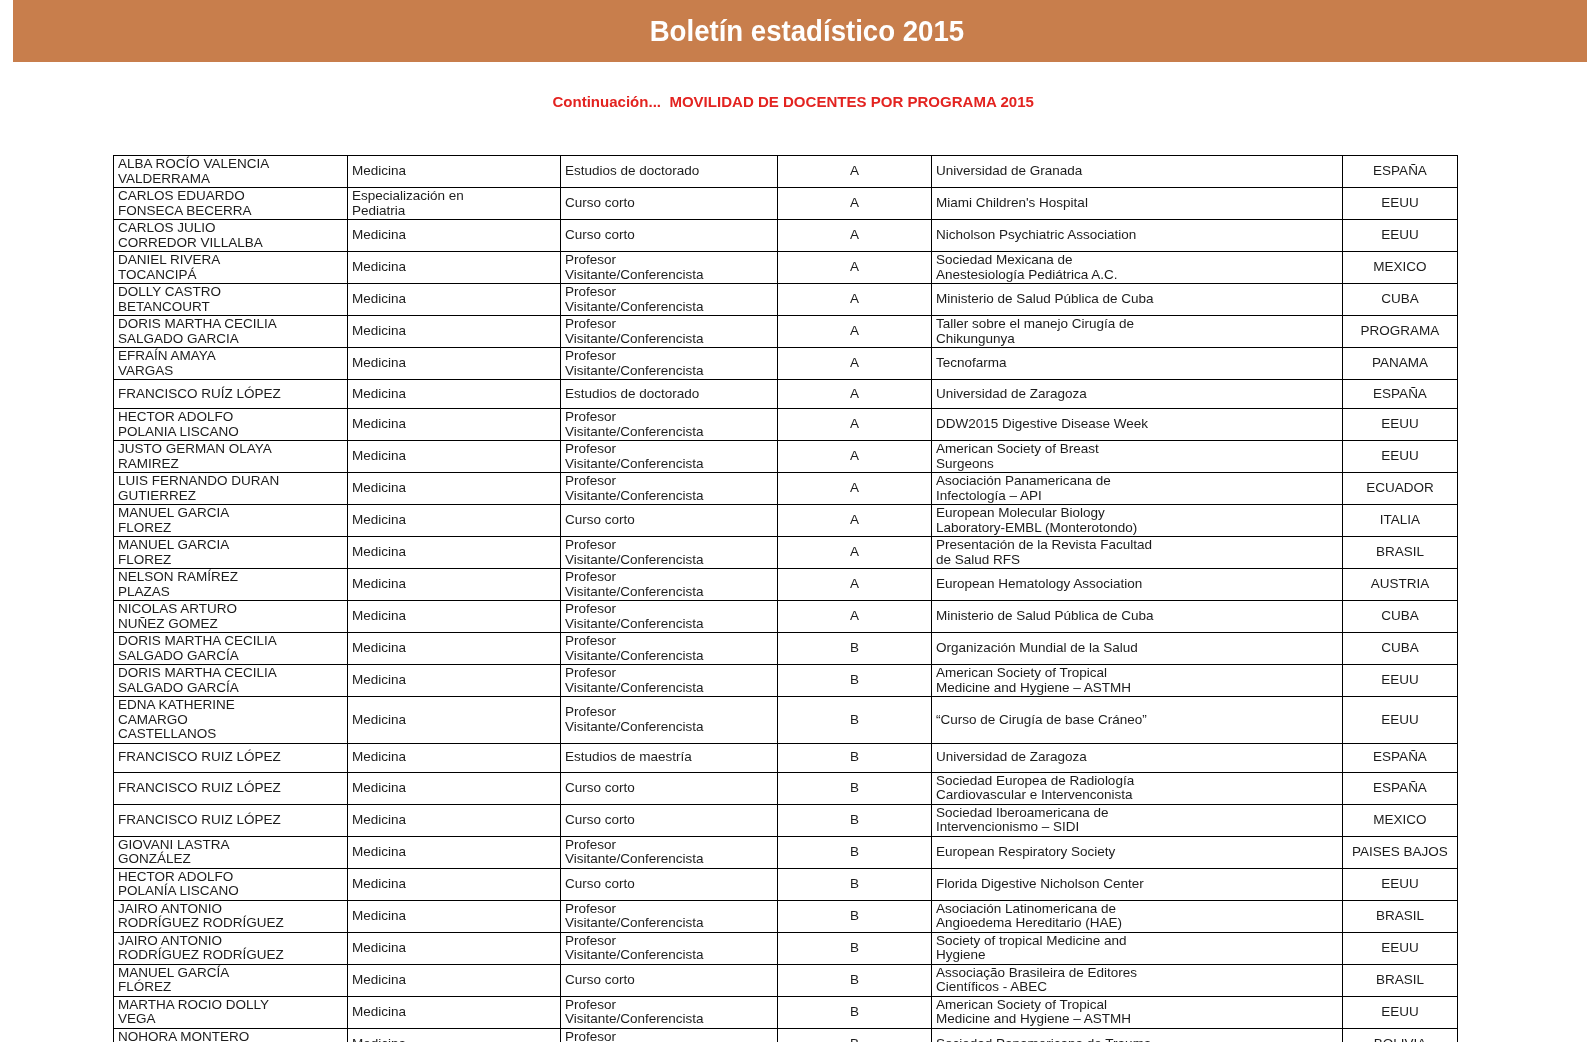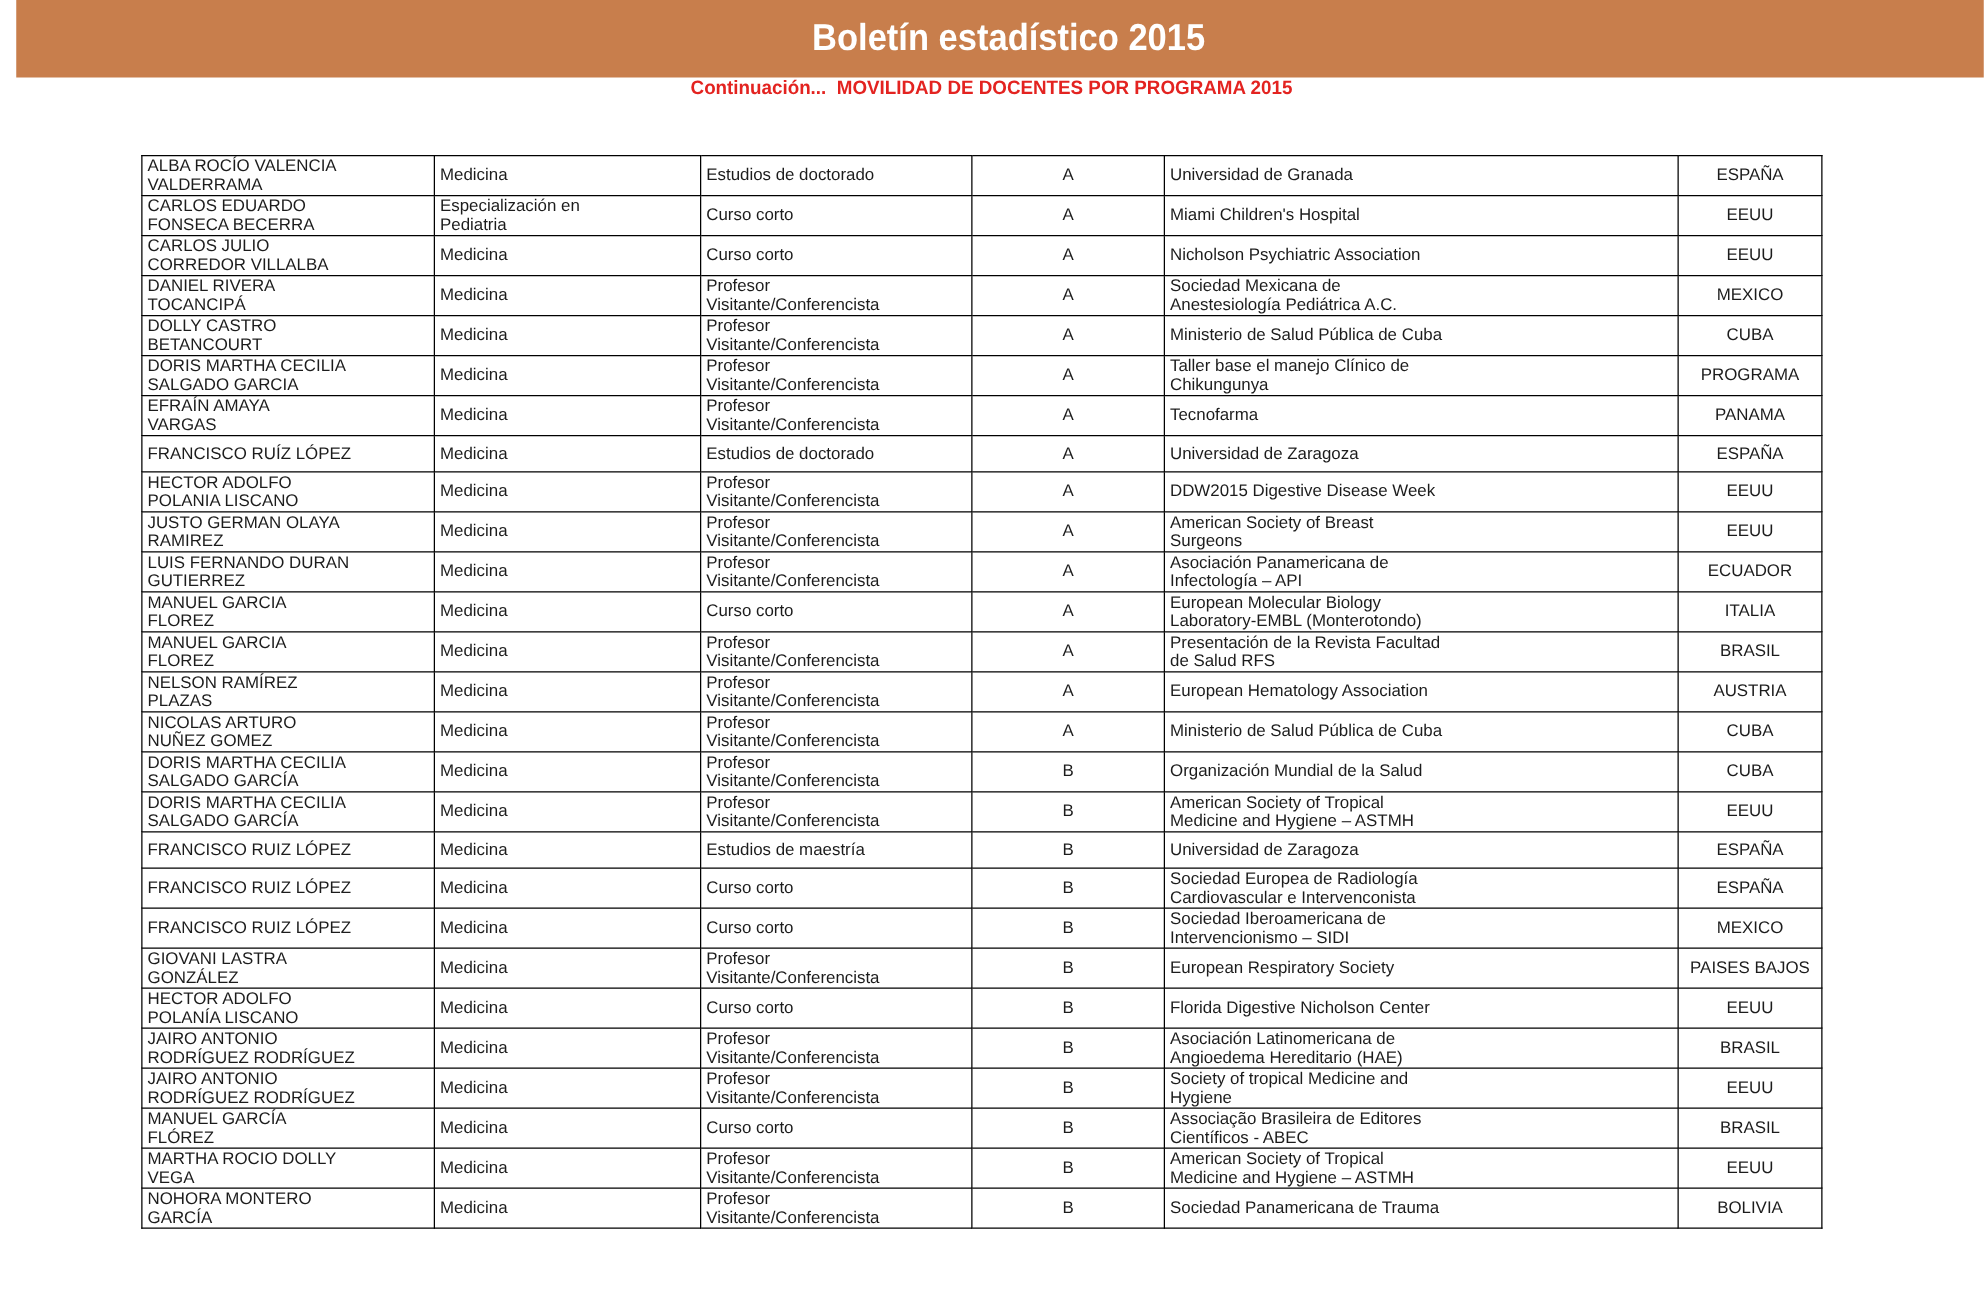--- a/index.html
+++ b/index.html
@@ -28,20 +28,21 @@
   }
   .banner-title {
     color: var(--banner-text);
     font-size: 30px;
     font-weight: bold;
     transform: scaleX(0.92);
     transform-origin: center;
     white-space: pre;
   }
   .subtitle-row {
+    margin-top: 31px;
     text-align: center;
     height: 22px;
   }
   .subtitle {
     display: inline-block;
     color: var(--subtitle-color);
     font-size: 15.5px;
     font-weight: bold;
     white-space: pre;
     transform: scaleX(0.97);
@@ -140,21 +141,21 @@
     <td>Ministerio de Salud Pública de Cuba</td>
     <td class="center">CUBA</td>
   </tr>
         <tr>
     <td>DORIS MARTHA CECILIA
 SALGADO GARCIA</td>
     <td>Medicina</td>
     <td>Profesor
 Visitante/Conferencista</td>
     <td class="center">A</td>
-    <td>Taller base el manejo Clínico de
+    <td>Taller sobre el manejo Cirugía de
 Chikungunya</td>
     <td class="center">PROGRAMA</td>
   </tr>
         <tr>
     <td>EFRAÍN AMAYA
 VARGAS</td>
     <td>Medicina</td>
     <td>Profesor
 Visitante/Conferencista</td>
     <td class="center">A</td>
@@ -257,20 +258,31 @@
 SALGADO GARCÍA</td>
     <td>Medicina</td>
     <td>Profesor
 Visitante/Conferencista</td>
     <td class="center">B</td>
     <td>American Society of Tropical
 Medicine and Hygiene – ASTMH</td>
     <td class="center">EEUU</td>
   </tr>
         <tr>
+    <td>EDNA KATHERINE
+CAMARGO
+CASTELLANOS</td>
+    <td>Medicina</td>
+    <td>Profesor
+Visitante/Conferencista</td>
+    <td class="center">B</td>
+    <td>“Curso de  Cirugía de base Cráneo”</td>
+    <td class="center">EEUU</td>
+  </tr>
+        <tr>
     <td>FRANCISCO RUIZ LÓPEZ</td>
     <td>Medicina</td>
     <td>Estudios de maestría</td>
     <td class="center">B</td>
     <td>Universidad de Zaragoza</td>
     <td class="center">ESPAÑA</td>
   </tr>
         <tr>
     <td>FRANCISCO RUIZ LÓPEZ</td>
     <td>Medicina</td>

